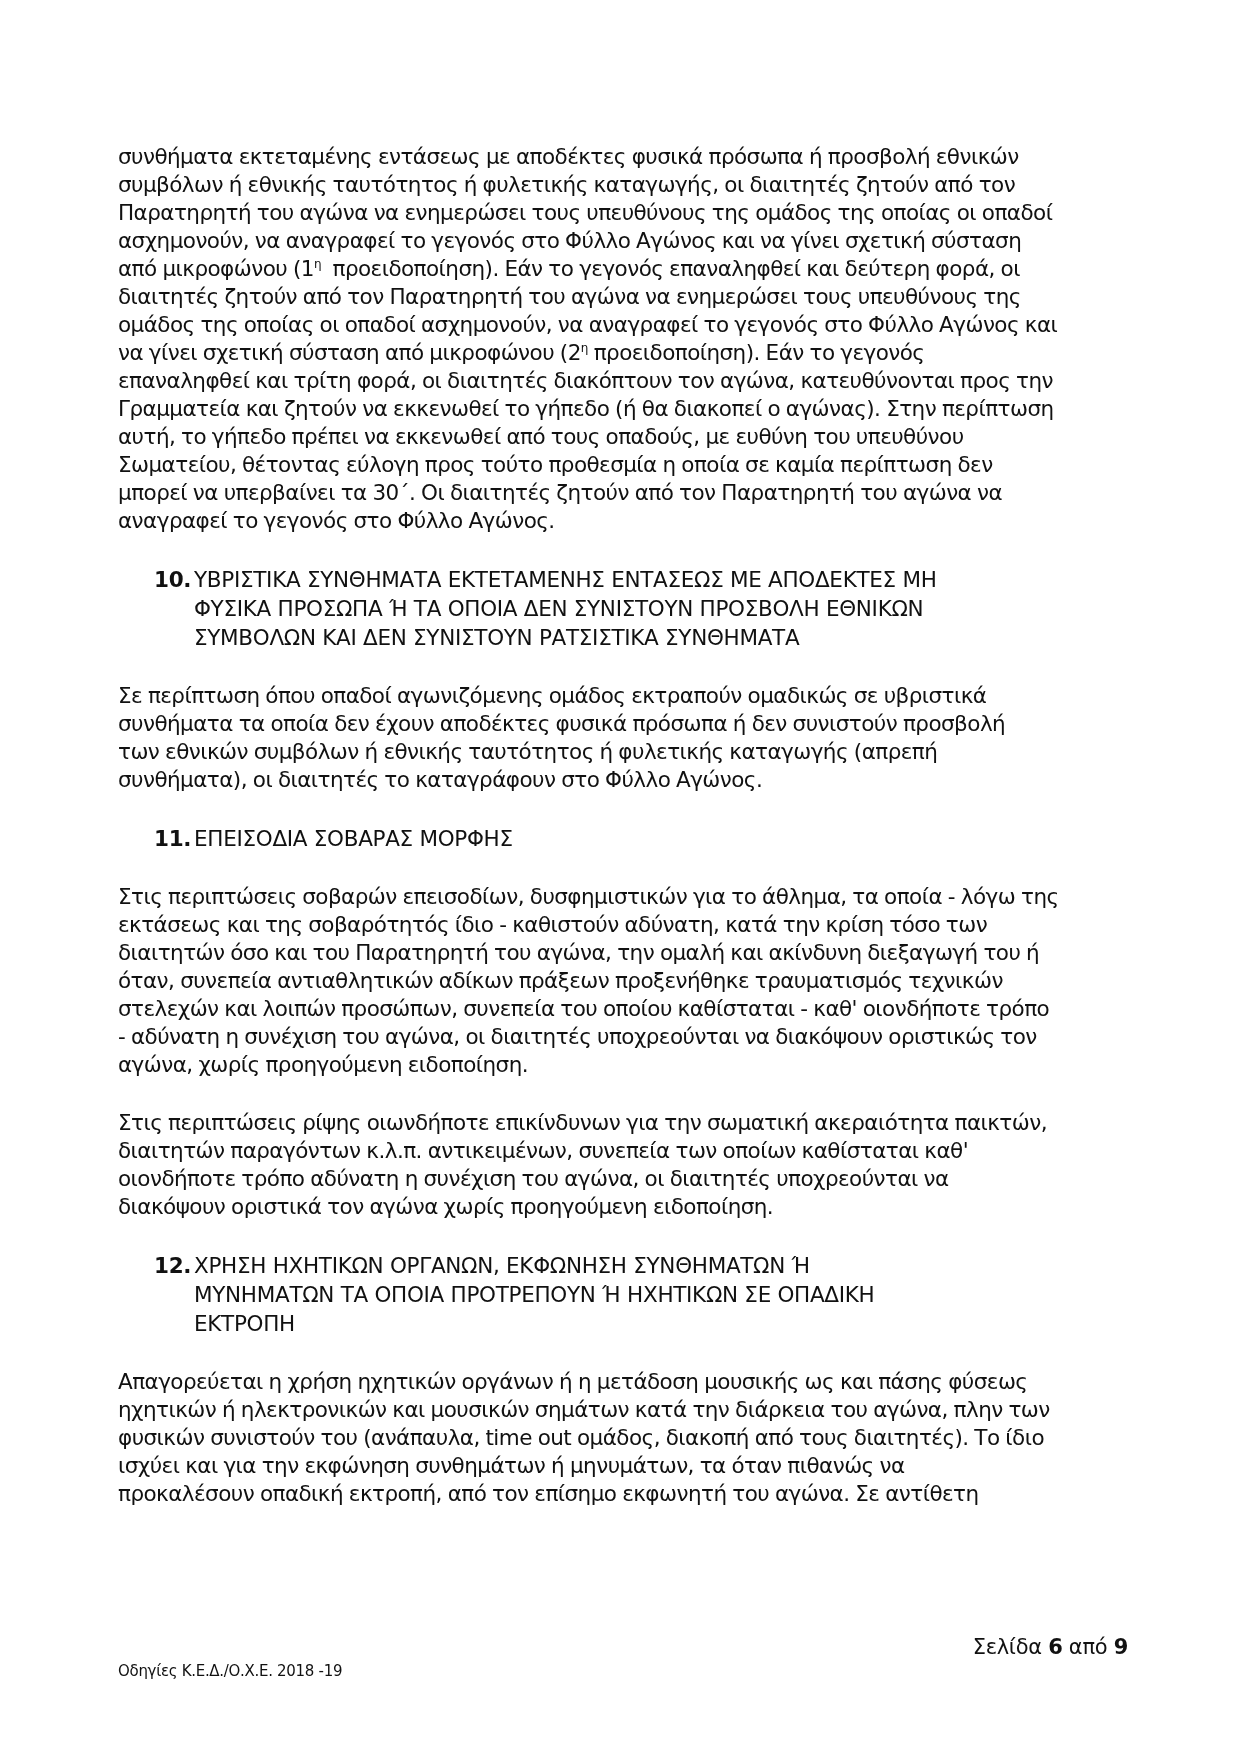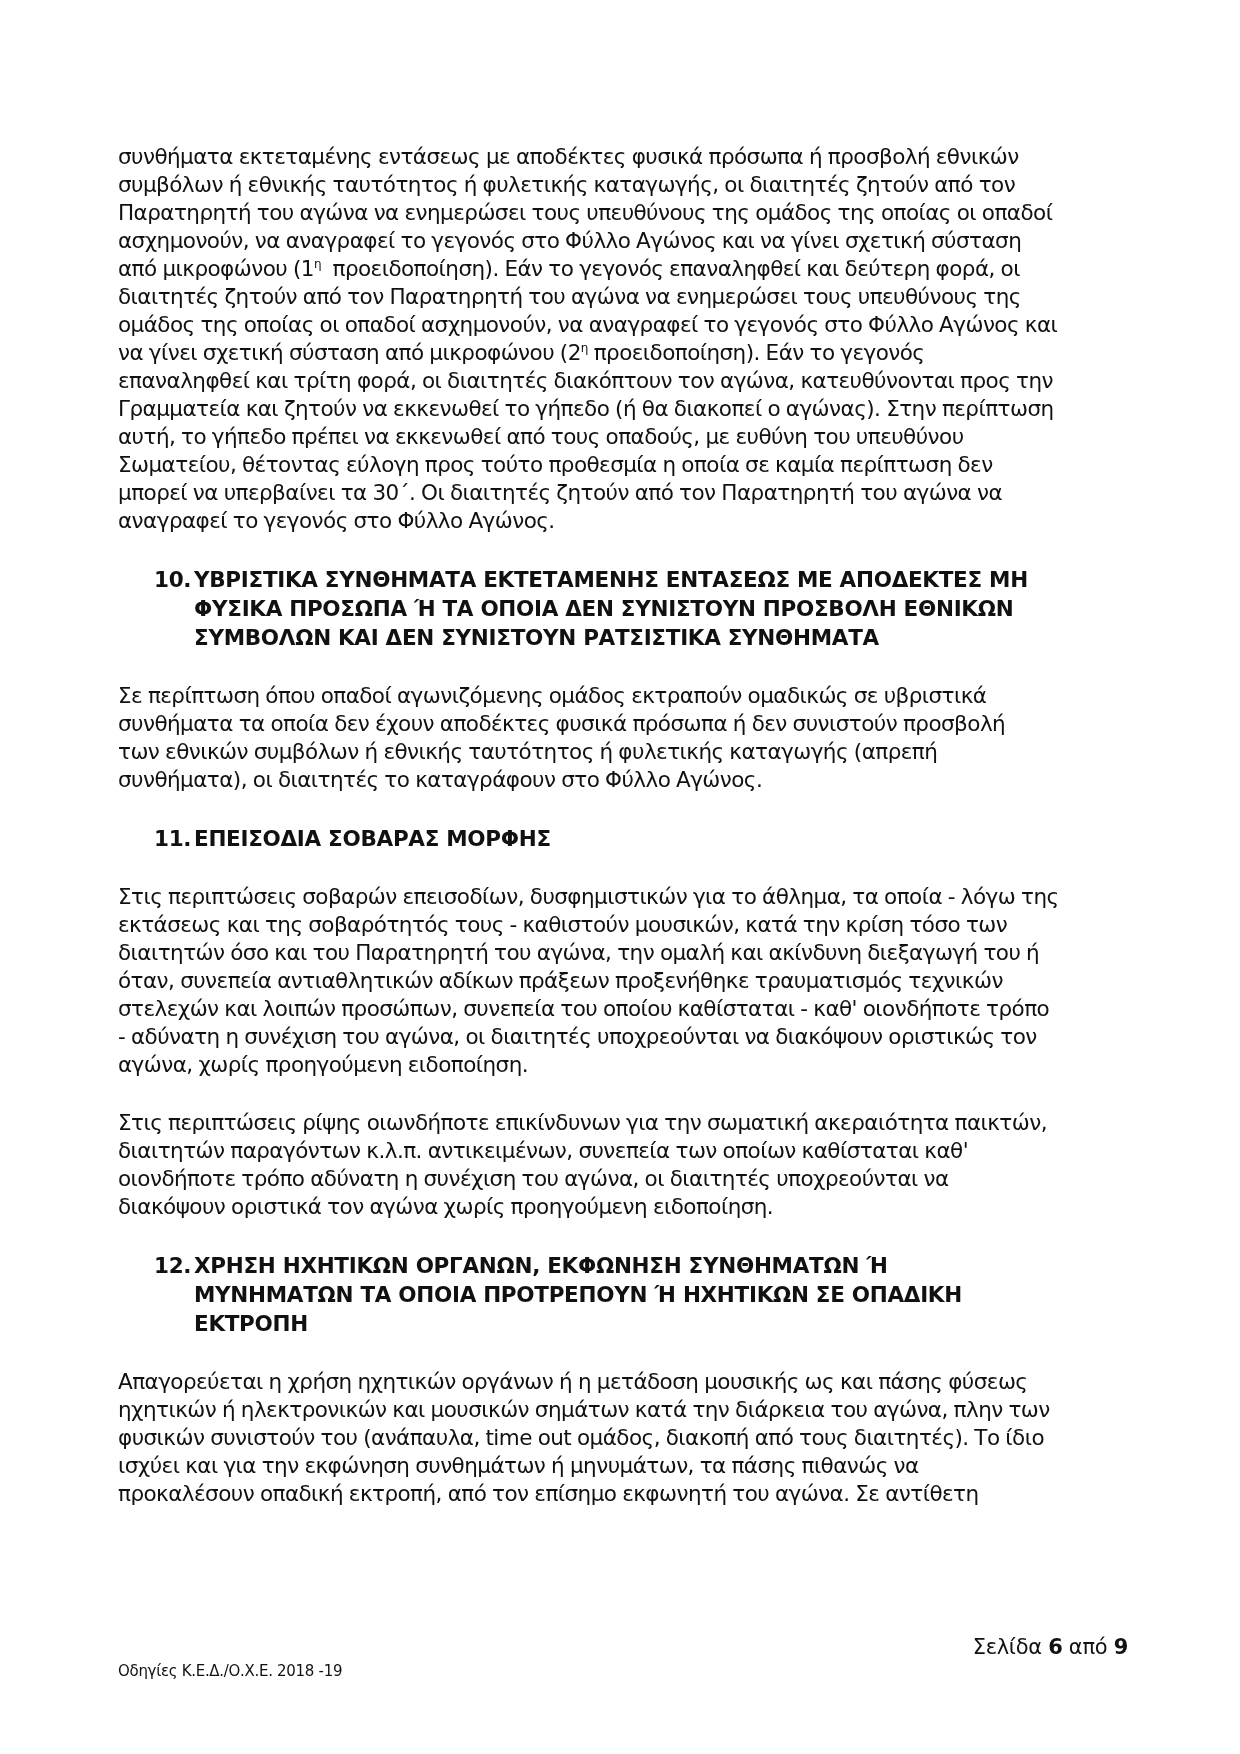--- a/index.html
+++ b/index.html
@@ -15,21 +15,21 @@
   .para {
     font-size: 21.5px; line-height: 28px; margin: 0; letter-spacing: -0.55px;
     word-spacing: -0.5px; white-space: nowrap;
   }
   .para .ln { display: block; }
   .heading {
     position: relative; margin: 0; font-size: 21.5px; line-height: 29px;
     padding-left: 76px; letter-spacing: -0.3px; white-space: nowrap;
   }
   .heading .num { position: absolute; left: 36px; font-weight: bold; }
-  .heading .ttl { font-weight: bold; }
+  .heading .ttl { font-weight: normal; }
   .heading .ttl .ln { display: block; }
   .gap-md { height: 30px; }
   .footer-left {
     position: absolute; left: 118px; top: 1650px; font-size: 15px; letter-spacing: -0.3px;
   }
   .footer-right {
     position: absolute; right: 112px; top: 1623px; font-size: 21px; letter-spacing: -0.3px;
   }
   .footer-right b { font-weight: bold; }
   sup { font-size: 12px; vertical-align: 8px; line-height: 0; }
@@ -83,21 +83,21 @@
       <span class="num">11.</span>
       <span class="ttl">
         <span class="ln">ΕΠΕΙΣΟΔΙΑ ΣΟΒΑΡΑΣ ΜΟΡΦΗΣ</span>
       </span>
     </h2>
 
     <div class="gap-md"></div>
 
     <p class="para">
       <span class="ln">Στις περιπτώσεις σοβαρών επεισοδίων, δυσφημιστικών για το άθλημα, τα οποία - λόγω της</span>
-      <span class="ln">εκτάσεως και της σοβαρότητός τους - καθιστούν μουσικών, κατά την κρίση τόσο των</span>
+      <span class="ln">εκτάσεως και της σοβαρότητός ίδιο - καθιστούν αδύνατη, κατά την κρίση τόσο των</span>
       <span class="ln">διαιτητών όσο και του Παρατηρητή του αγώνα, την ομαλή και ακίνδυνη διεξαγωγή του ή</span>
       <span class="ln">όταν, συνεπεία αντιαθλητικών αδίκων πράξεων προξενήθηκε τραυματισμός τεχνικών</span>
       <span class="ln">στελεχών και λοιπών προσώπων, συνεπεία του οποίου καθίσταται - καθ' οιονδήποτε τρόπο</span>
       <span class="ln">- αδύνατη η συνέχιση του αγώνα, οι διαιτητές υποχρεούνται να διακόψουν οριστικώς τον</span>
       <span class="ln">αγώνα, χωρίς προηγούμενη ειδοποίηση.</span>
     </p>
 
     <div class="gap-md"></div>
 
     <p class="para">
@@ -117,21 +117,21 @@
         <span class="ln">ΕΚΤΡΟΠΗ</span>
       </span>
     </h2>
 
     <div class="gap-md"></div>
 
     <p class="para">
       <span class="ln">Απαγορεύεται η χρήση ηχητικών οργάνων ή η μετάδοση μουσικής ως και πάσης φύσεως</span>
       <span class="ln">ηχητικών ή ηλεκτρονικών και μουσικών σημάτων κατά την διάρκεια του αγώνα, πλην των</span>
       <span class="ln">φυσικών συνιστούν του (ανάπαυλα, time out ομάδος, διακοπή από τους διαιτητές). Το ίδιο</span>
-      <span class="ln">ισχύει και για την εκφώνηση συνθημάτων ή μηνυμάτων, τα πάσης πιθανώς να</span>
+      <span class="ln">ισχύει και για την εκφώνηση συνθημάτων ή μηνυμάτων, τα όταν πιθανώς να</span>
       <span class="ln">προκαλέσουν οπαδική εκτροπή, από τον επίσημο εκφωνητή του αγώνα. Σε αντίθετη</span>
     </p>
   </div>
 
   <div class="footer-right">
     <span>Σελίδα</span>
     <b>6</b>
     <span>από</span>
     <b>9</b>
   </div>

